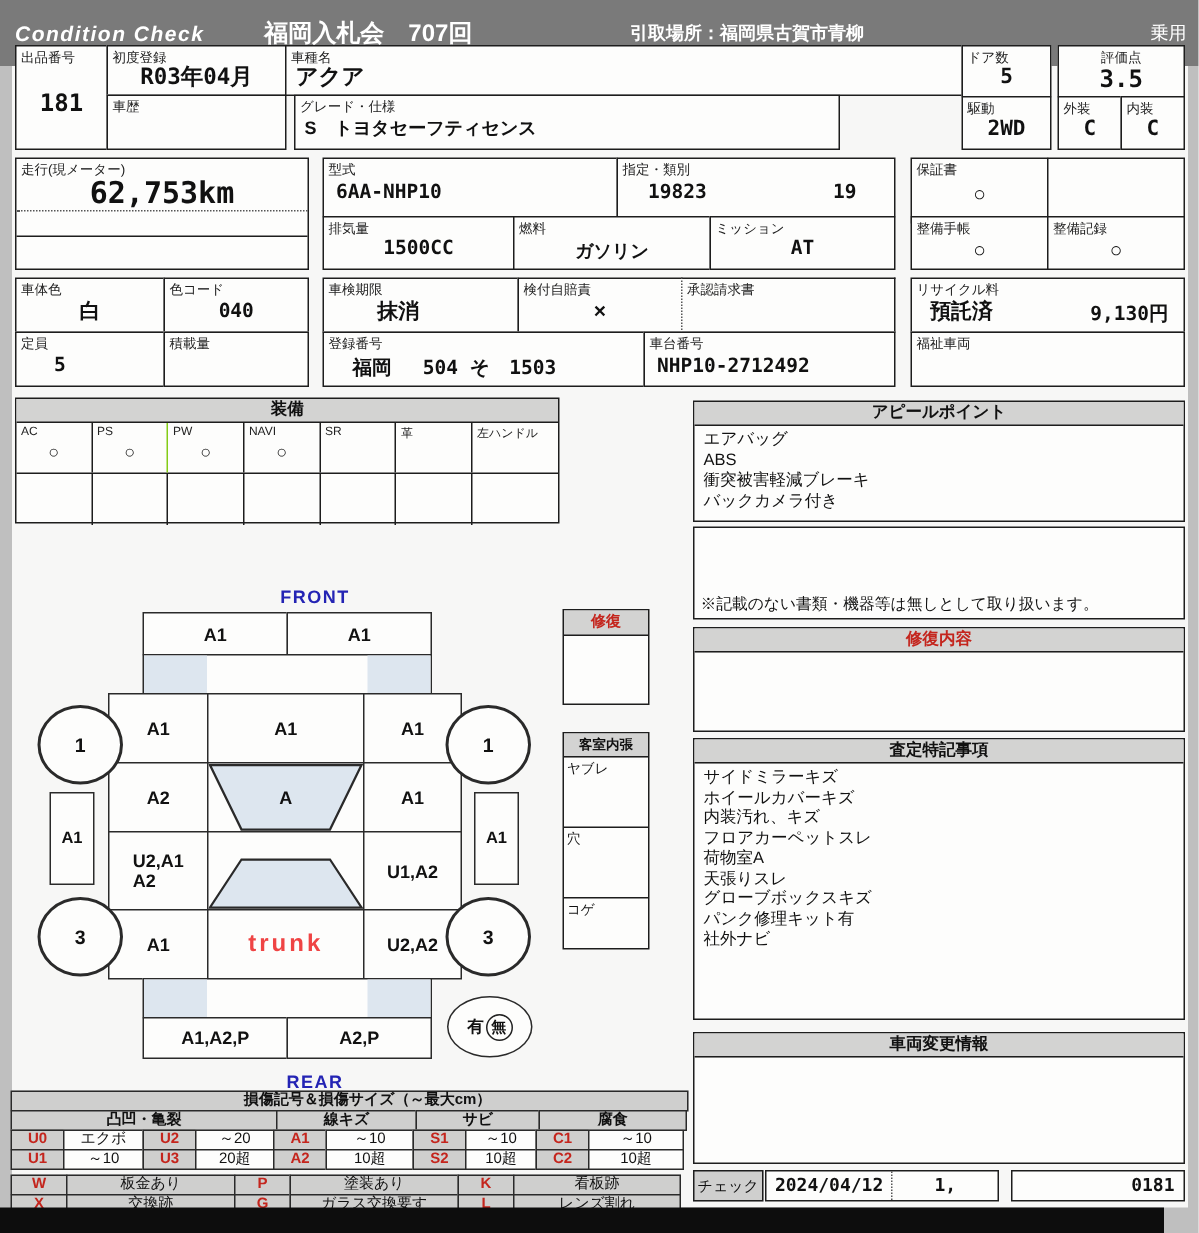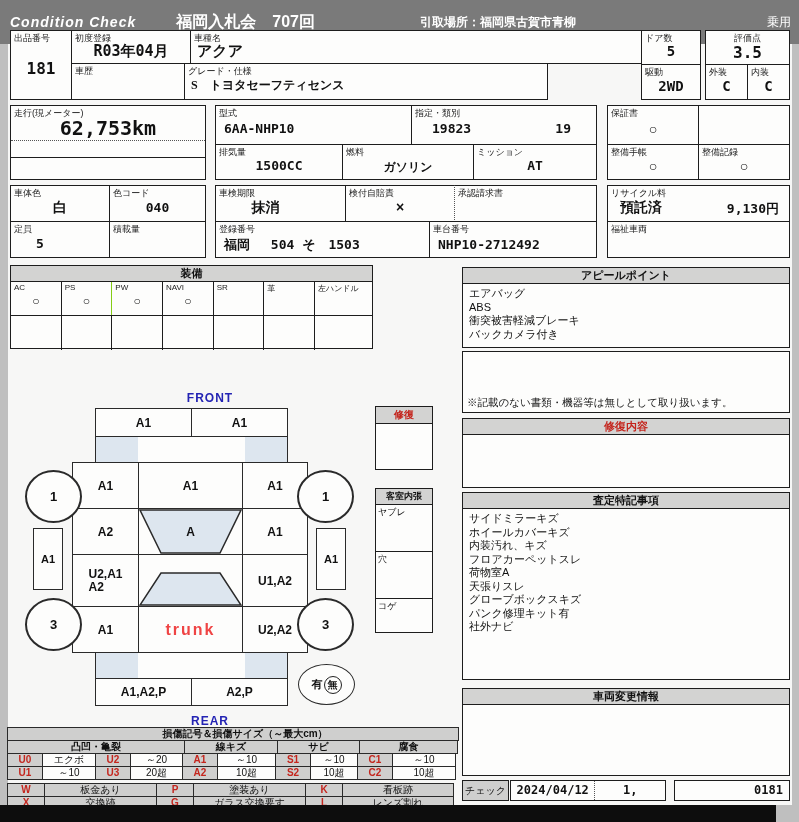--- a/index.html
+++ b/index.html
@@ -59,21 +59,21 @@
   <span class="lbl">初度登録</span>
   <span class="val mono" style="top:11px;font-size:15px;">R03年04月</span>
 </div>
 <div class="cell" style="left:71px;top:63px;width:120px;height:37px;">
   <span class="lbl">車歴</span>
 </div>
 <div class="cell" style="left:190px;top:30px;width:452px;height:34px;">
   <span class="lbl">車種名</span>
   <span class="val" style="top:11px;left:6px;right:auto;font-size:15px;">アクア</span>
 </div>
-<div class="cell" style="left:184px;top:63px;width:364px;height:37px;font-family:Liberation Serif, serif;">
+<div class="cell" style="left:196px;top:63px;width:364px;height:37px;">
   <span class="lbl">グレード・仕様</span>
   <span class="val" style="top:13px;left:6px;right:auto;font-size:12px;">S　トヨタセーフティセンス</span>
 </div>
 <div class="cell" style="left:641px;top:30px;width:60px;height:35px;">
   <span class="lbl">ドア数</span>
   <span class="val mono" style="top:12px;">5</span>
 </div>
 <div class="cell" style="left:641px;top:64px;width:60px;height:36px;">
   <span class="lbl">駆動</span>
   <span class="val mono" style="top:13px;">2WD</span>
@@ -153,21 +153,21 @@
 </div>
 <div class="cell" style="left:345px;top:185px;width:110px;height:37px;">
   <span class="lbl">検付自賠責</span>
   <span class="val" style="top:13px;">×</span>
 </div>
 <div class="cell dot-l" style="left:454px;top:185px;width:143px;height:37px;">
   <span class="lbl">承認請求書</span>
 </div>
 <div class="cell" style="left:215px;top:221px;width:215px;height:37px;">
   <span class="lbl">登録番号</span>
-  <span class="val mono" style="top:14px;left:8px;right:auto;font-size:13px;">福岡　 504 そ　1503</span>
+  <span class="val mono" style="top:14px;left:19px;right:auto;font-size:13px;">福岡　 504 そ　1503</span>
 </div>
 <div class="cell" style="left:429px;top:221px;width:168px;height:37px;">
   <span class="lbl">車台番号</span>
   <span class="val mono" style="top:15px;left:8px;right:auto;font-size:13px;">NHP10-2712492</span>
 </div>
 <div class="cell" style="left:607px;top:185px;width:183px;height:37px;">
   <span class="lbl">リサイクル料</span>
   <span class="val" style="top:13px;left:12px;right:auto;font-size:14px;">預託済</span>
   <span class="val mono" style="top:14px;left:auto;right:10px;font-size:13px;">9,130円</span>
 </div>

